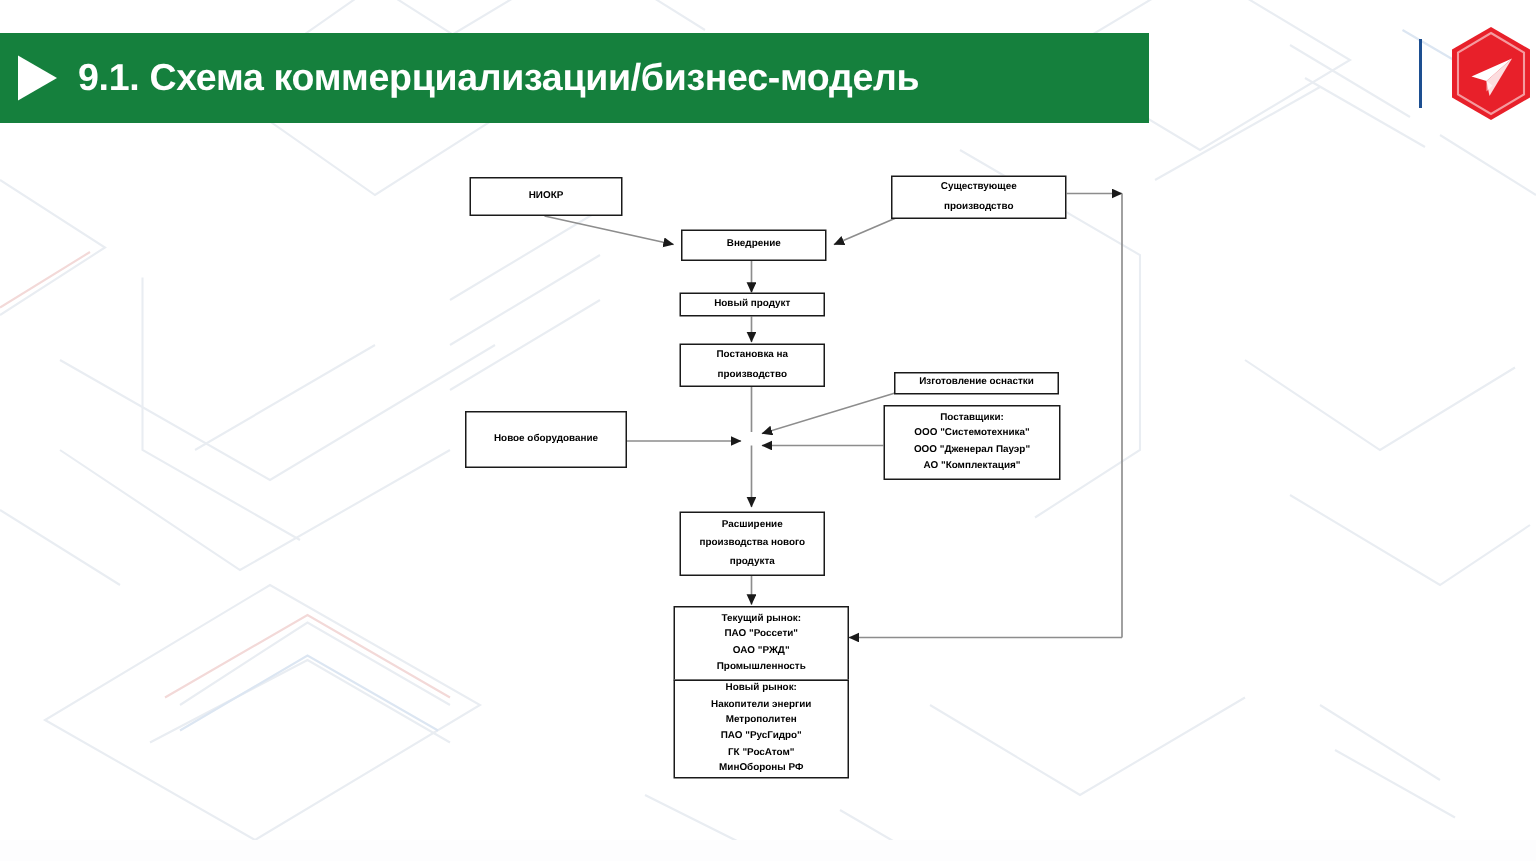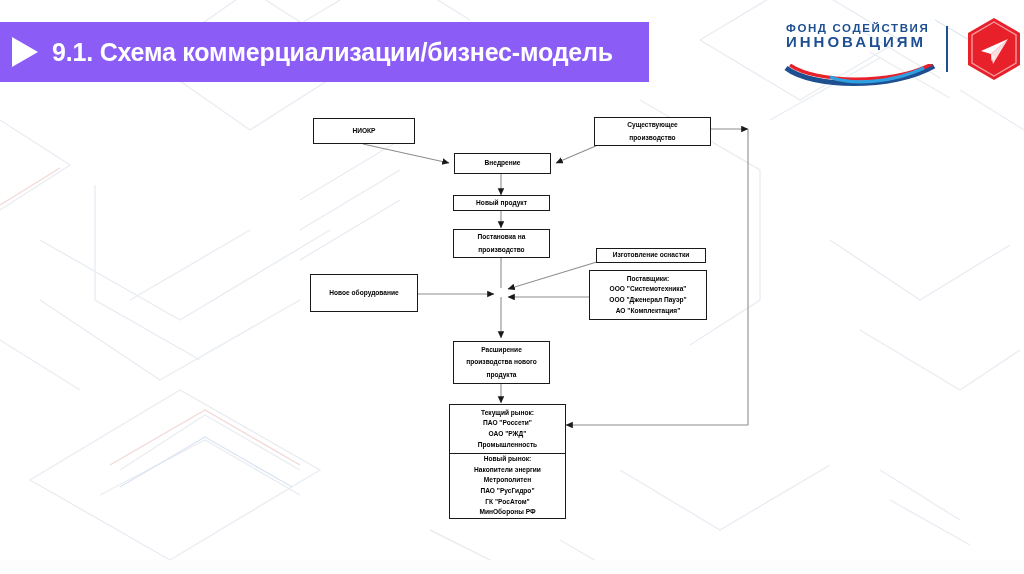--- a/index.html
+++ b/index.html
@@ -19,22 +19,22 @@
   
   #watermark {
     position: absolute; inset: 0;
     pointer-events: none;
     z-index: 0;
   }
   
   #title-bar {
     position: absolute;
     left: 0; top: 22px;
-    width: 649px; height: 60px;
-    background: #8b5cf6;
+    width: 766px; height: 60px;
+    background: #15803d;
     z-index: 5;
     display: flex;
     align-items: center;
     padding-left: 12px;
     text-align: center;
   }
   #play-triangle {
     width: 0; height: 0;
     border-left: 26px solid #ffffff;
     border-top: 15px solid transparent;
@@ -125,29 +125,20 @@
     </g>
     <rect x="0" y="560" width="1024" height="14" fill="#fdfdfe"></rect>
   </svg>
 
   <div id="title-bar">
     <div id="play-triangle"></div>
     <div id="title-text">9.1. Схема коммерциализации/бизнес-модель</div>
   </div>
 
   <div id="logo">
-    <div id="logo-wordmark">
-      <div class="logo-line" id="logo-line1">ФОНД СОДЕЙСТВИЯ</div>
-      <div class="logo-line" id="logo-line2">ИННОВАЦИЯМ</div>
-      <svg id="logo-swoosh" width="152" height="26" viewBox="0 0 152 26">
-        <path d="M2 4 C28 24 108 26 150 2" fill="none" stroke="#1d4f91" stroke-width="5"></path>
-        <path d="M6 1 C32 19 106 21 148 0" fill="none" stroke="#e8202a" stroke-width="3.4"></path>
-        <path d="M46 13 C70 22 110 18 140 4" fill="none" stroke="#2e9fe0" stroke-width="3.4"></path>
-      </svg>
-    </div>
     <div id="logo-divider"></div>
     <svg id="logo-mark" width="60" height="68" viewBox="0 0 60 68">
       <polygon points="30,2 56,17 56,49 30,64 4,49 4,17" fill="#e8202a"></polygon>
       <polygon points="30,6 52,19 52,47 30,60 8,47 8,19" fill="none" stroke="#ffffff" stroke-width="1.4" opacity="0.55"></polygon>
       <path d="M44 23 L17 35 L27 38 L44 23 Z" fill="#ffffff"></path>
       <path d="M44 23 L27 38 L29 48 L44 23 Z" fill="#ffffff" opacity="0.85"></path>
       <path d="M27 38 L27 45 L31 41" fill="#ffffff" opacity="0.6"></path>
     </svg>
   </div>
 

